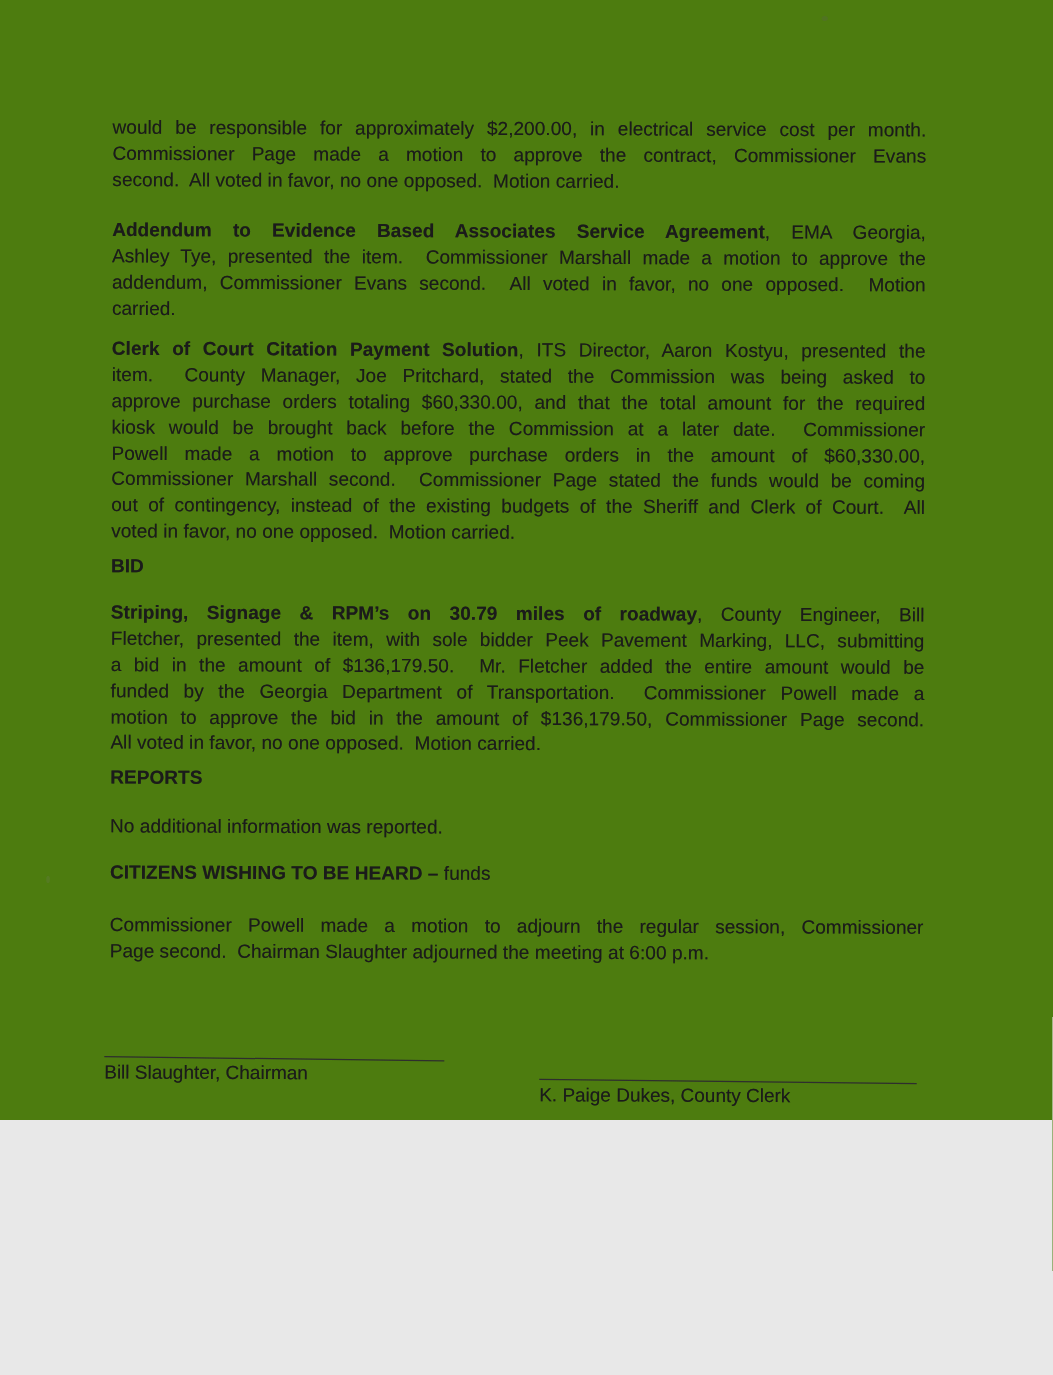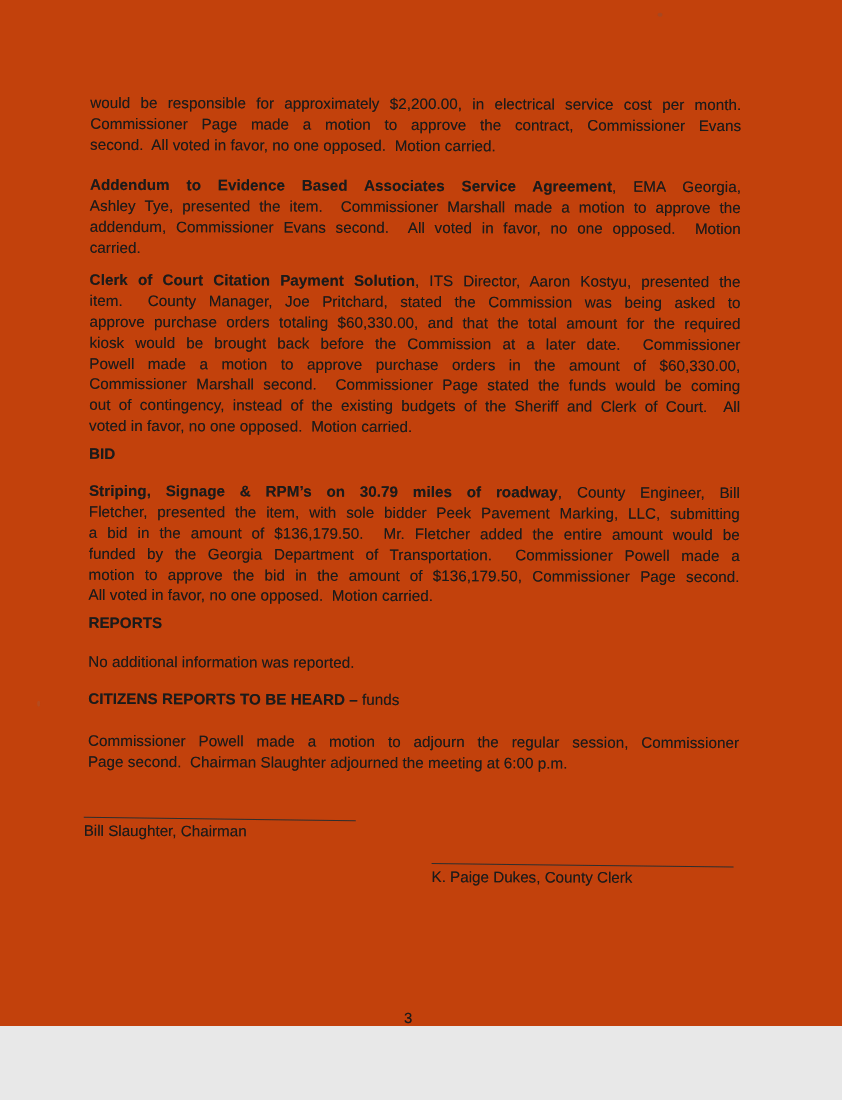--- a/index.html
+++ b/index.html
@@ -1,18 +1,18 @@
 <!DOCTYPE html>
 <html><head>
 <meta charset="utf-8">
 <style>
   html,body { margin:0; padding:0; background:#e8e8e8; }
   .page {
-    position:relative; width:842px; height:1026px; margin:0 auto;
-    background:#c2410c; overflow:hidden;
+    position:relative; width:842px; height:896px; margin:0 auto;
+    background:#4d7c0f; overflow:hidden;
     font-family:"Liberation Sans", sans-serif;
     color:#1b1b1b;
   }
   .rot { position:absolute; inset:0; transform:rotate(0.2deg); transform-origin:50% 45%; }
   .content {
     position:absolute; left:89px; top:0; width:651px;
     font-size:15.2px; letter-spacing:0.05px;
     text-shadow:0 0 0.4px rgba(25,25,25,0.55);
   }
   .block { position:absolute; left:0; width:651px; }
@@ -26,21 +26,21 @@
   #p2 { top:177px; }
   #p3 { top:272px; }
   #h-bid { top:446px; }
   #p4 { top:483px; }
   #h-reports { top:615px; }
   #p5 { top:654px; }
   #citizens { top:691px; }
   #p6 { top:733px; }
   
   .sig-col { position:absolute; font-size:15.2px; text-shadow:0 0 0.4px rgba(25,25,25,0.55); }
-  #sig-left { left:85px; top:818px; width:272px; }
+  #sig-left { left:85px; top:846px; width:272px; }
   #sig-right { left:433px; top:863px; width:302px; }
   .sig-rule { height:0; border-top:1.7px solid #2e2e2e; }
   #sig-left .sig-rule { transform:rotate(0.5deg); transform-origin:left center; }
   #sig-right .sig-rule { transform:rotate(0.45deg); transform-origin:left center; }
   .sig-label { margin-top:4px; }
   .page-number {
     position:absolute; left:398px; top:1010px; width:24px; text-align:center;
     font-size:14.8px; text-shadow:0 0 0.4px rgba(25,25,25,0.55);
   }
   .bottom-partial {
@@ -91,21 +91,21 @@
         <div class="ln jl">a bid in the amount of $136,179.50.&nbsp; Mr. Fletcher added the entire amount would be</div>
         <div class="ln jl">funded by the Georgia Department of Transportation.&nbsp; Commissioner Powell made a</div>
         <div class="ln jl">motion to approve the bid in the amount of $136,179.50, Commissioner Page second.</div>
         <div class="ln ll">All voted in favor, no one opposed.&nbsp; Motion carried.</div>
       </div>
 
       <div id="h-reports" class="block heading">REPORTS</div>
 
       <div id="p5" class="block">No additional information was reported.</div>
 
-      <div id="citizens" class="block"><b>CITIZENS REPORTS TO BE HEARD –</b><span> funds</span></div>
+      <div id="citizens" class="block"><b>CITIZENS WISHING TO BE HEARD –</b><span> funds</span></div>
 
       <div id="p6" class="block">
         <div class="ln jl">Commissioner Powell made a motion to adjourn the regular session, Commissioner</div>
         <div class="ln ll">Page second.&nbsp; Chairman Slaughter adjourned the meeting at 6:00 p.m.</div>
       </div>
 
     </div>
 
     <div id="sig-left" class="sig-col">
       <div class="sig-rule"></div>

